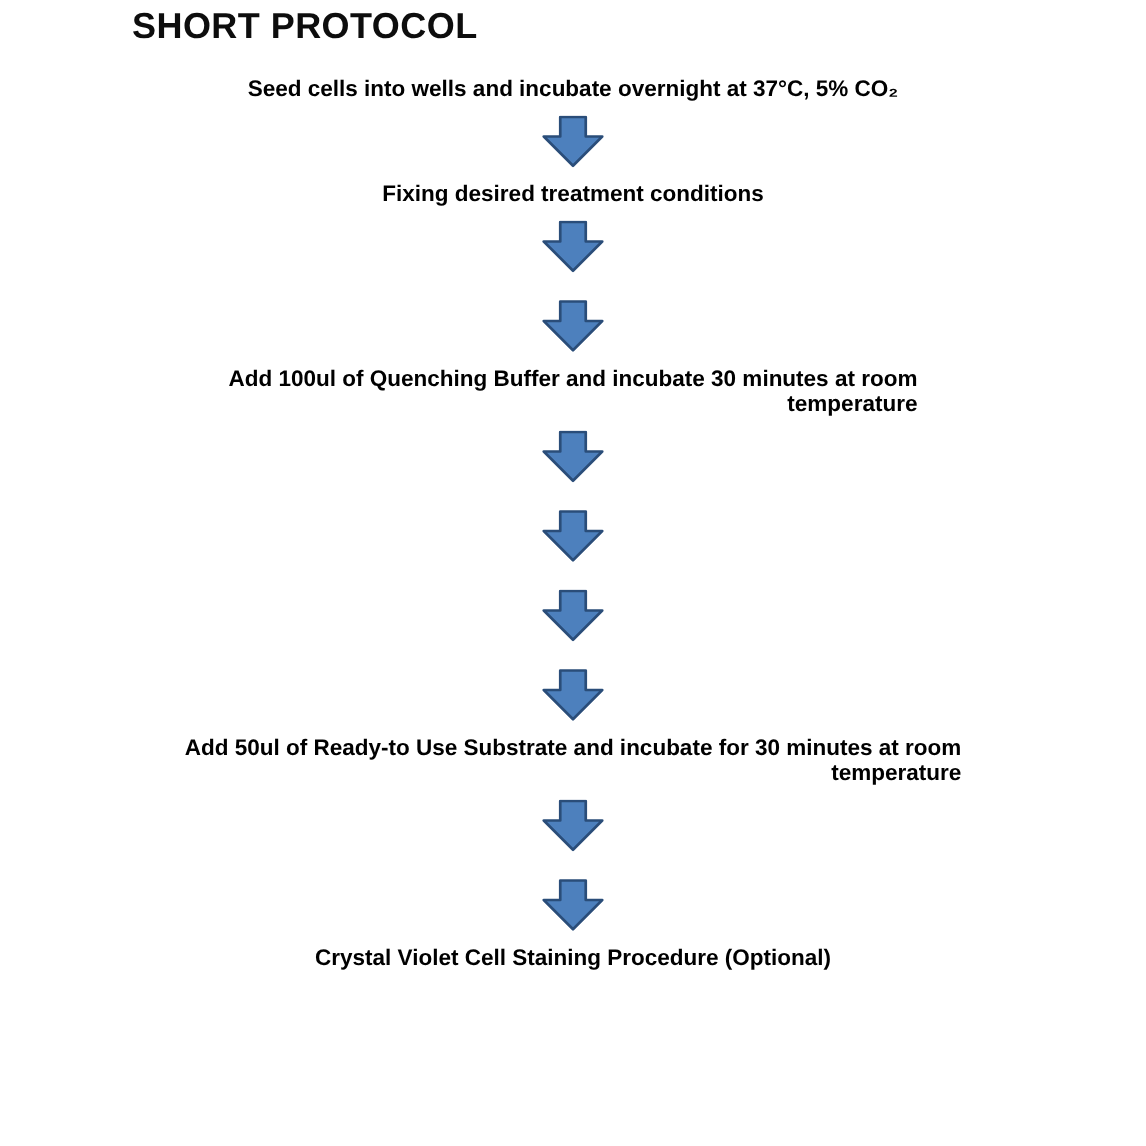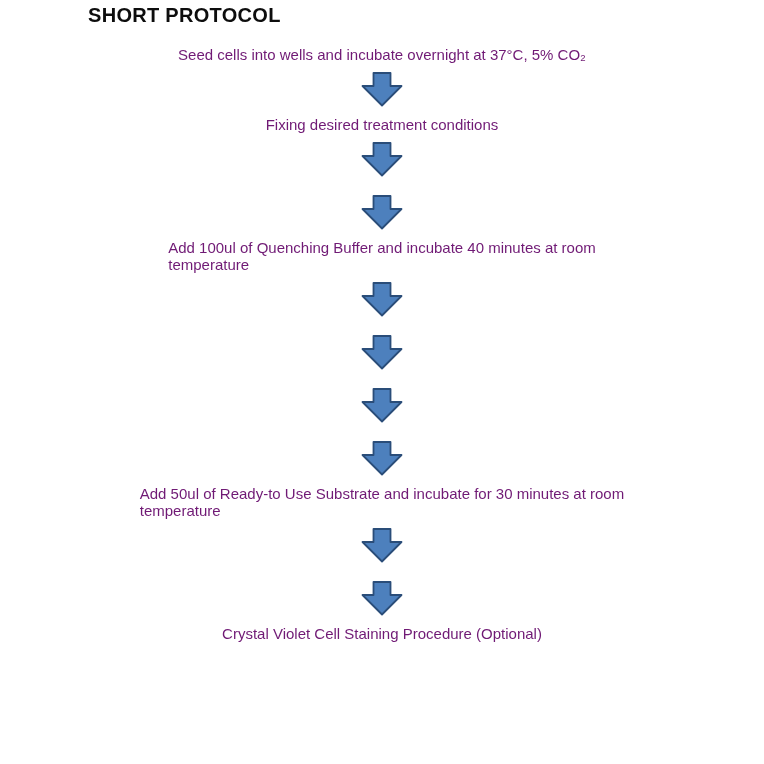--- a/index.html
+++ b/index.html
@@ -11,38 +11,38 @@
     position: relative;
     width: 764px;
     height: 764px;
     background: #ffffff;
     overflow: hidden;
     font-family: "Liberation Sans", "DejaVu Sans", sans-serif;
   }
   .title {
     margin: 0;
     padding: 4px 0 0 88px;
-    font-size: 20px;
+    font-size: 24px;
     font-weight: 700;
     letter-spacing: 0.3px;
     color: #0d0d0d;
   }
   .flow {
     margin-top: 19px;
     display: flex;
     flex-direction: column;
     align-items: center;
     width: 100%;
   }
   .step {
     font-size: 15px;
-    font-weight: 400;
+    font-weight: 700;
     line-height: 17px;
-    color: #701a75;
-    text-align: left;
+    color: #000000;
+    text-align: right;
     white-space: pre-line;
     max-width: 620px;
   }
   .arrow {
     margin: 9px 0;
     line-height: 0;
   }
   .arrow svg {
     display: block;
   }
@@ -71,21 +71,21 @@
       </svg>
     </div>
 
 
     <div class="arrow">
       <svg width="42" height="35" viewBox="0 0 42 35" aria-hidden="true">
         <path d="M12.5 1 H29.5 V14 H40.5 L21 33.5 L1.5 14 H12.5 Z" stroke-width="1.8" stroke-linejoin="round" fill="#4d80bd" stroke="#2a4d79"></path>
       </svg>
     </div>
 
-    <div class="step">Add 100ul of Quenching Buffer and incubate 40 minutes at room
+    <div class="step">Add 100ul of Quenching Buffer and incubate 30 minutes at room
 temperature</div>
 
     <div class="arrow">
       <svg width="42" height="35" viewBox="0 0 42 35" aria-hidden="true">
         <path d="M12.5 1 H29.5 V14 H40.5 L21 33.5 L1.5 14 H12.5 Z" stroke-width="1.8" stroke-linejoin="round" fill="#4d80bd" stroke="#2a4d79"></path>
       </svg>
     </div>
 
 
     <div class="arrow">

